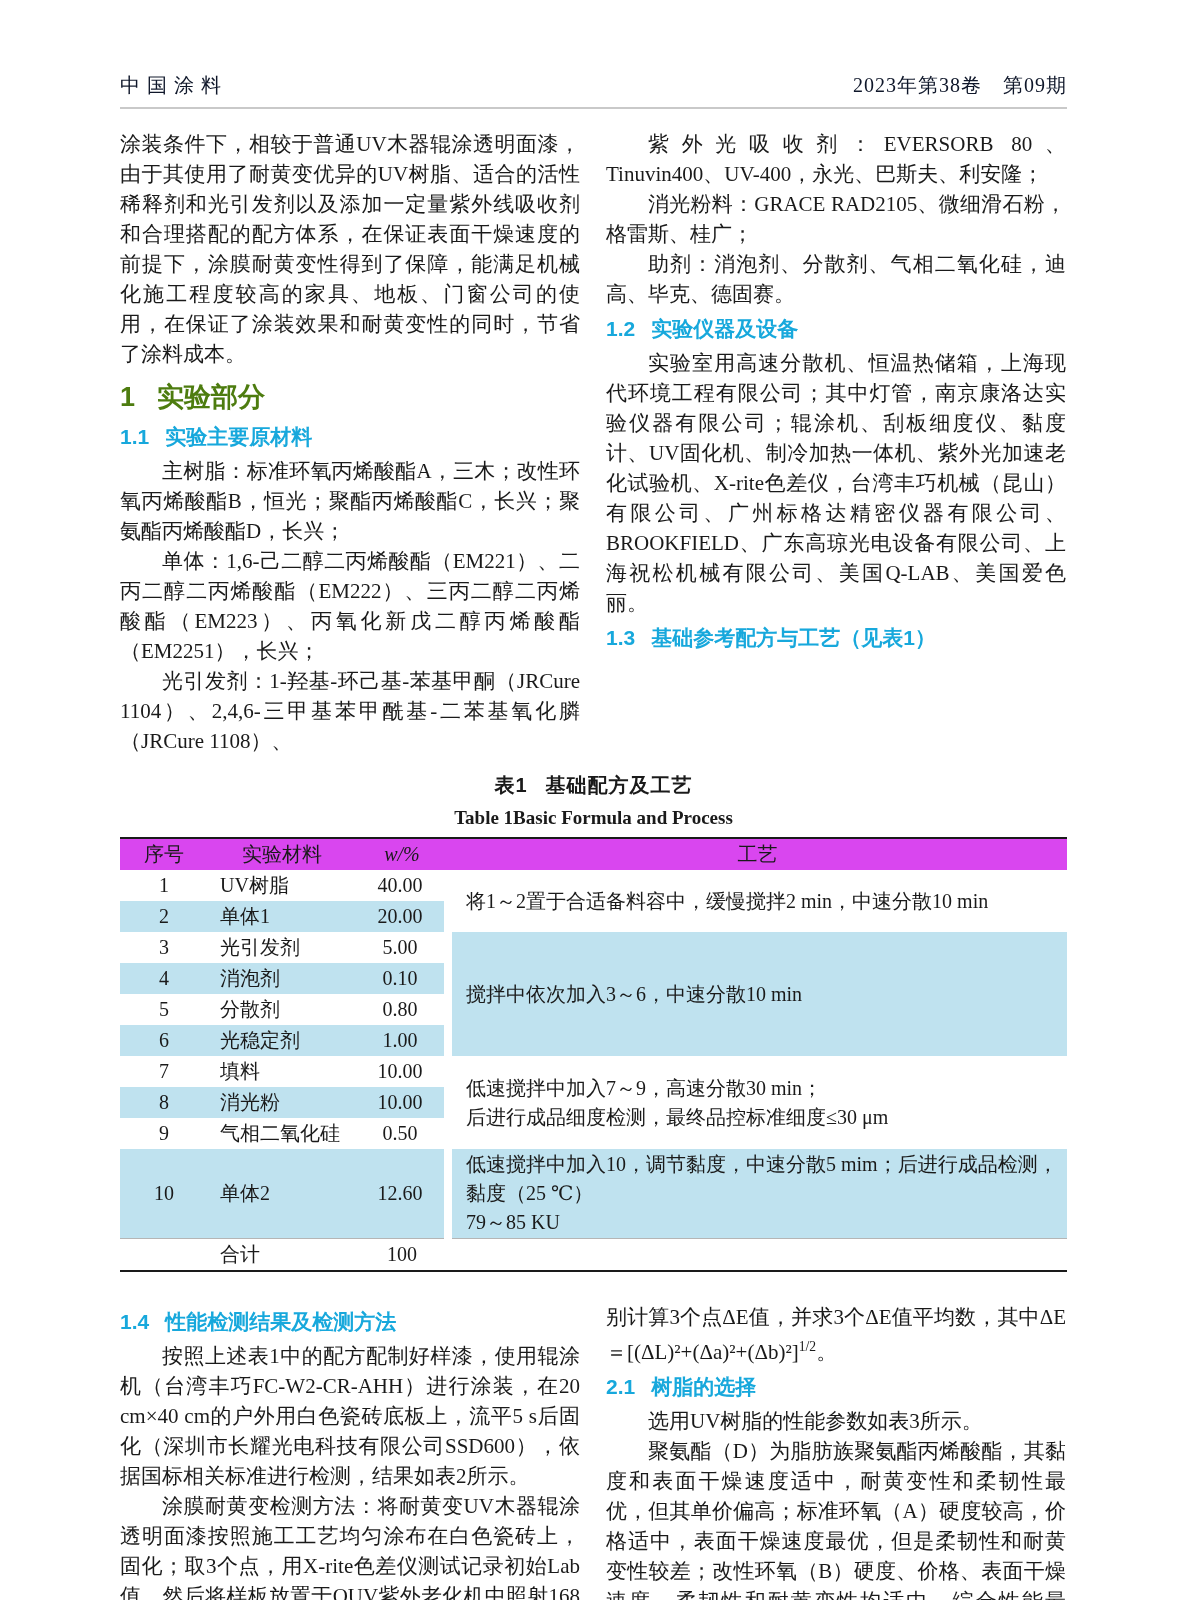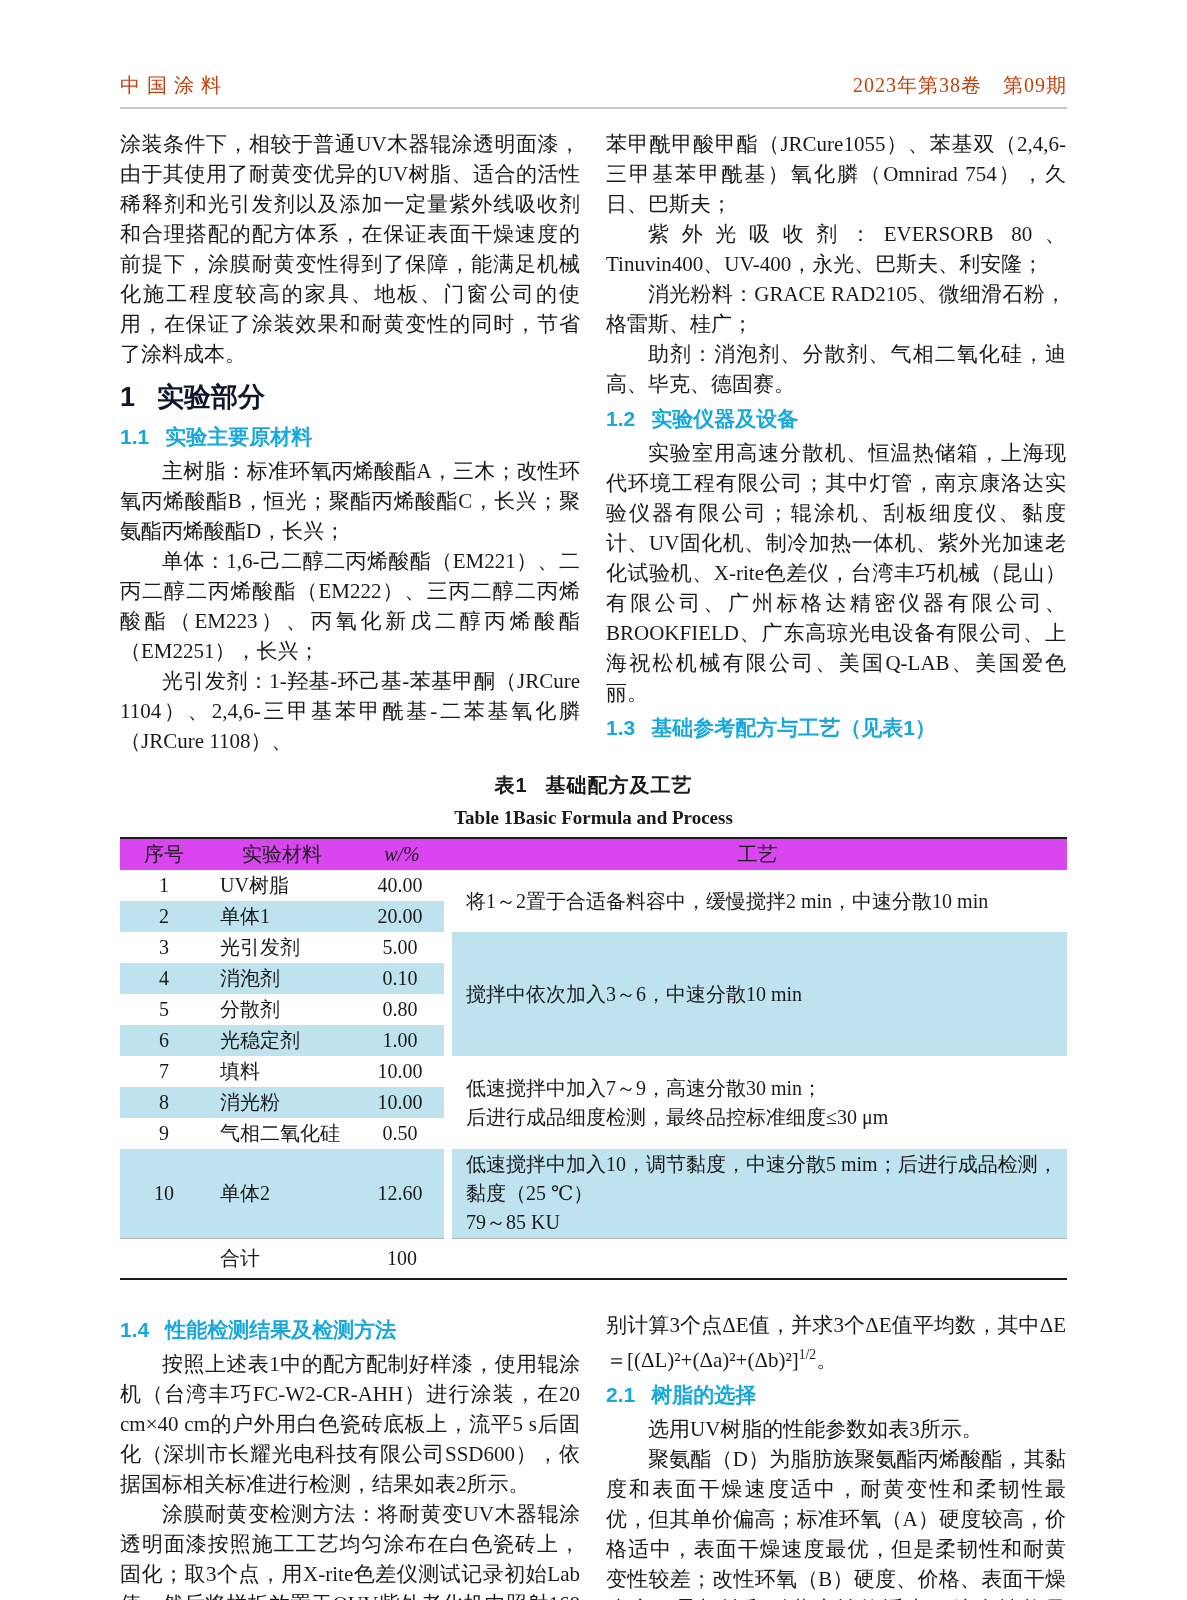--- a/index.html
+++ b/index.html
@@ -10,33 +10,33 @@
     margin:0 auto;
     background:#fff;
     padding:72px 120px 52px 120px;
     display:flex; flex-direction:column;
     font-family:"Liberation Serif","DejaVu Serif",serif;
     color:#1a1a1a;
     overflow:hidden;
   }
   
   .page-header{ display:flex; justify-content:space-between; align-items:flex-end;
-    font-size:20px; color:#c2410c; padding-bottom:8px; }
+    font-size:20px; color:#0f172a; padding-bottom:8px; }
   .journal-name{ letter-spacing:7px; }
   .issue-info{ letter-spacing:1px; }
   .header-rule{ border:0; border-top:2px solid #c9c9c9; height:0; }
 
   
   .two-col{ display:flex; gap:26px; margin-top:20px; }
   .col{ width:460px; font-size:21px; line-height:30px; text-align:justify; }
   p.body-text{ text-indent:2em; }
   p.no-indent{ text-indent:0; }
 
   
-  .h-lvl1{ color:#0f172a; font-family:"Liberation Sans","DejaVu Sans",sans-serif;
+  .h-lvl1{ color:#4d7c0f; font-family:"Liberation Sans","DejaVu Sans",sans-serif;
     font-weight:bold; font-size:27px; line-height:32px; margin:12px 0 10px 0; }
   .h-lvl1 .h-num{ margin-right:22px; }
   .h-lvl2{ color:#17a8dc; font-family:"Liberation Sans","DejaVu Sans",sans-serif;
     font-weight:bold; font-size:21px; line-height:28px; margin:6px 0 5px 0; }
   .h-lvl2 .h-num{ margin-right:16px; }
 
   
   .table-block{ margin:16px 0 16px 0; }
   .tbl-title-cn{ text-align:center; font-family:"Liberation Sans","DejaVu Sans",sans-serif;
     font-weight:bold; font-size:20px; margin-bottom:8px; letter-spacing:1px;}
@@ -52,21 +52,21 @@
   table.formula td{ padding:1px 4px; vertical-align:middle; }
   td.c-no{ width:88px; text-align:center; }
   td.c-mat{ width:148px; text-align:left; padding-left:12px !important; }
   td.c-w{ width:92px; text-align:center; }
   tr.row{ height:31px; }
   tr.row-tall{ height:64px; }
   tr.shaded td.plain{ background:#bfe2ef; }
   td.proc{ text-align:left; padding-left:14px !important; line-height:29px;
     border-left:8px solid #ffffff; }
   td.proc-shaded{ background:#bfe2ef; }
-  tr.total-row{ height:40px; border-top:1px solid #b5b5b5; border-bottom:2px solid #1a1a1a; }
+  tr.total-row{ height:32px; border-top:1px solid #b5b5b5; border-bottom:2px solid #1a1a1a; }
   tr.total-row td{ background:#fff; }
 
   sup{ font-size:0.65em; }
 </style>
 </head>
 <body>
 
 <div class="page">
 
   <div class="page-header">
@@ -82,21 +82,20 @@
         <span class="h-num">1</span><span>实验部分</span>
       </div>
       <div class="h-lvl2">
         <span class="h-num">1.1</span><span>实验主要原材料</span>
       </div>
       <p class="body-text">主树脂：标准环氧丙烯酸酯A，三木；改性环氧丙烯酸酯B，恒光；聚酯丙烯酸酯C，长兴；聚氨酯丙烯酸酯D，长兴；</p>
       <p class="body-text">单体：1,6-己二醇二丙烯酸酯（EM221）、二丙二醇二丙烯酸酯（EM222）、三丙二醇二丙烯酸酯（EM223）、丙氧化新戊二醇丙烯酸酯（EM2251），长兴；</p>
       <p class="body-text">光引发剂：1-羟基-环己基-苯基甲酮（JRCure 1104）、2,4,6-三甲基苯甲酰基-二苯基氧化膦（JRCure 1108）、</p>
     </div>
     <div class="col">
-      <p class="body-text no-indent">苯甲酰甲酸甲酯（JRCure1055）、苯基双（2,4,6-三甲基苯甲酰基）氧化膦（Omnirad 754），久日、巴斯夫；</p>
       <p class="body-text">紫外光吸收剂：EVERSORB 80、Tinuvin400、UV-400，永光、巴斯夫、利安隆；</p>
       <p class="body-text">消光粉料：GRACE RAD2105、微细滑石粉，格雷斯、桂广；</p>
       <p class="body-text">助剂：消泡剂、分散剂、气相二氧化硅，迪高、毕克、德固赛。</p>
       <div class="h-lvl2">
         <span class="h-num">1.2</span><span>实验仪器及设备</span>
       </div>
       <p class="body-text">实验室用高速分散机、恒温热储箱，上海现代环境工程有限公司；其中灯管，南京康洛达实验仪器有限公司；辊涂机、刮板细度仪、黏度计、UV固化机、制冷加热一体机、紫外光加速老化试验机、X-rite色差仪，台湾丰巧机械（昆山）有限公司、广州标格达精密仪器有限公司、BROOKFIELD、广东高琼光电设备有限公司、上海祝松机械有限公司、美国Q-LAB、美国爱色丽。</p>
       <div class="h-lvl2">
         <span class="h-num">1.3</span><span>基础参考配方与工艺（见表1）</span>
       </div>

